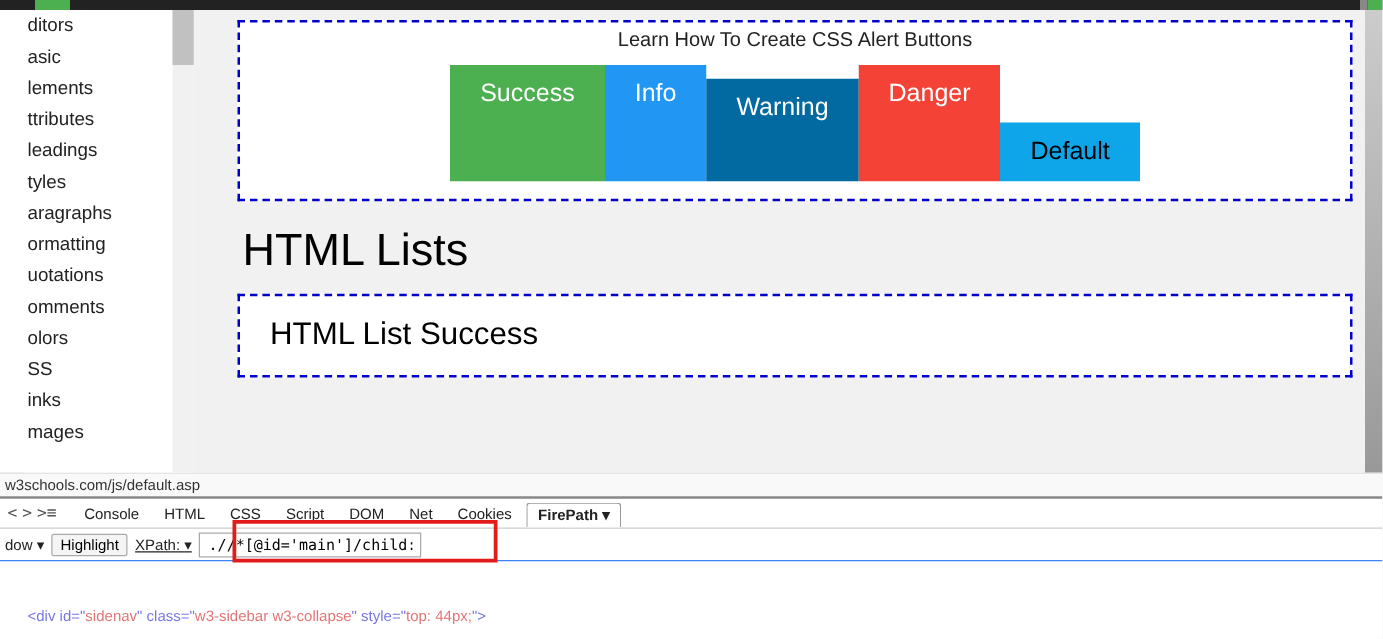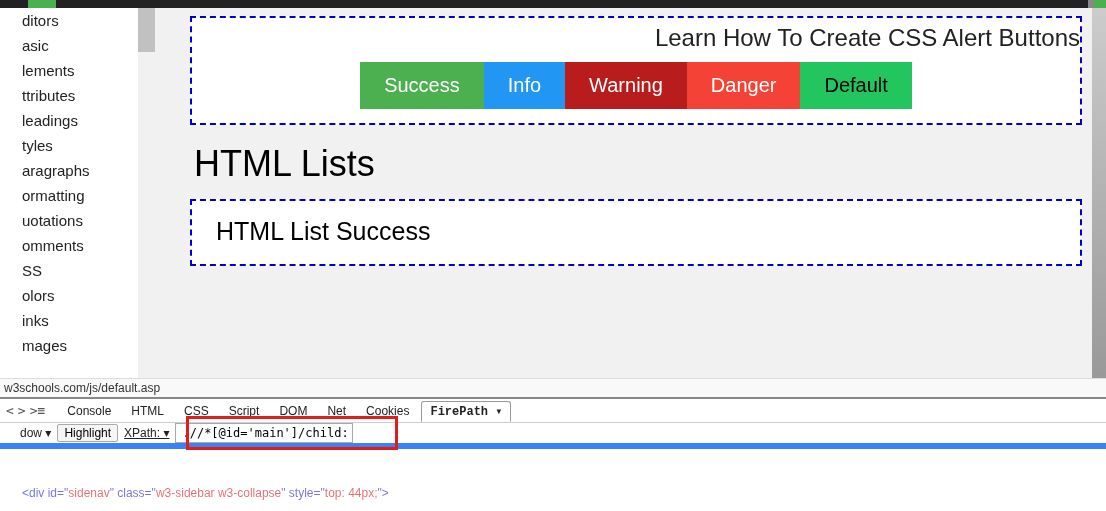--- a/index.html
+++ b/index.html
@@ -13,49 +13,49 @@
 .layout { display: flex; height: 370px; padding-left: 20px; }
 .sidebar { width: 136px; background: #fff; border-right: 1px solid #f1f1f1; font-size: 15px; color: #222; position: relative; }
 .sidebar-item { padding: 4px 6px 4px 2px; white-space: nowrap; overflow: hidden; }
 .scrollbar-track { position: absolute; right: 0; top: 0; width: 17px; height: 100%; background: #f1f1f1; }
 .scrollbar-thumb { position: absolute; right: 0; top: 0; width: 17px; height: 44px; background: #c1c1c1; }
 
 .main { flex: 1; background: #f1f1f1; padding: 8px 24px 8px 34px; overflow: hidden; }
 .dashed { border: 2px dashed #0000cd; background: #fff; }
 
 .ad-box { padding: 6px 0 14px 0; text-align: center; }
-.ad-title { font-size: 24px; color: #222; margin-bottom: 10px; text-align: right; }
+.ad-title { font-size: 16px; color: #222; margin-bottom: 10px; }
 .btn-row { display: flex; justify-content: center; gap: 0; }
 .btn { padding: 12px 24px; color: #fff; font-size: 20px; }
 .btn.success { background: #4CAF50; }
 .btn.info { background: #2196F3; }
-.btn.warning { background: #b91c1c; }
+.btn.warning { background: #0369a1; margin-top: 11px; }
 .btn.danger { background: #f44336; }
-.btn.default { background: #22c55e; color: #000; }
+.btn.default { background: #0ea5e9; color: #000; margin-top: 46px; }
 
 .h1 { font-size: 36px; font-weight: 400; color: #000; margin: 18px 0 14px 4px; }
 
 .nav-row { display: flex; justify-content: space-between; margin-bottom: 14px; }
 .nav-btn { border: 2px dashed #0000cd; background: #fff; padding: 8px 16px; font-size: 17px; color: #222; }
 .nav-btn.next { background: #4CAF50; color: #fff; }
 
 .example { padding: 16px 24px 0 24px; }
 .ex-title { font-size: 25px; font-weight: 400; margin-bottom: 18px; }
 .lists { display: flex; gap: 40px; }
 .list-h { font-size: 21px; font-weight: 400; flex: 1; }
 
 .status { font-size: 12px; color: #333; padding: 2px 4px; border-top: 1px solid #ddd; background: #f9f9f9; }
 
 .devtools { border-top: 2px solid #888; background: #fff; height: 126px; font-size: 12px; font-family: "Segoe UI", Tahoma, sans-serif; position: relative; }
 .dt-row1 { display: flex; align-items: center; height: 24px; border-bottom: 1px solid #ccc; padding: 0 6px; gap: 4px; }
 .dt-nav { font-family: monospace; font-size: 13px; color: #555; }
 .dt-tab { padding: 2px 8px; color: #222; }
-.dt-tab.active { border: 1px solid #999; border-bottom: 1px solid #fff; border-radius: 3px 3px 0 0; background: #fff; position: relative; top: 1px; font-family: Liberation Mono, monospace; }
+.dt-tab.active { border: 1px solid #999; border-bottom: 1px solid #fff; border-radius: 3px 3px 0 0; background: #fff; position: relative; top: 1px; }
 
-.dt-row2 { display: flex; align-items: center; height: 26px; border-bottom: 6px solid #3b82f6; padding: 0 20px; gap: 6px; }
+.dt-row2 { display: flex; align-items: center; height: 26px; border-bottom: 1px solid #3b82f6; padding: 0 4px; gap: 6px; }
 .dt-label { color: #222; }
 .dt-btn { border: 1px solid #aaa; padding: 1px 6px; border-radius: 2px; background: #f5f5f5; }
 .dt-input { border: 1px solid #aaa; padding: 2px 6px; width: 178px; font-family: Consolas, monospace; font-size: 12px; }
 
 .red-box { position: absolute; border: 3px solid #e21b1b; left: 186px; top: 17px; width: 212px; height: 34px; pointer-events: none; }
 
 .src { padding: 4px 10px; font-family: Consolas, monospace; font-size: 12px; line-height: 16px; white-space: pre; }
 .src .line { display: flex; align-items: center; }
 .tw { display: inline-block; width: 12px; text-align: center; color: #555; cursor: default; }
 .attv { color: #cc0000; }
@@ -77,22 +77,22 @@
     <div class="sidebar-item">ditors</div>
     <div class="sidebar-item">asic</div>
     <div class="sidebar-item">lements</div>
     <div class="sidebar-item">ttributes</div>
     <div class="sidebar-item">leadings</div>
     <div class="sidebar-item">tyles</div>
     <div class="sidebar-item">aragraphs</div>
     <div class="sidebar-item">ormatting</div>
     <div class="sidebar-item">uotations</div>
     <div class="sidebar-item">omments</div>
+    <div class="sidebar-item">olors</div>
     <div class="sidebar-item">SS</div>
-    <div class="sidebar-item">olors</div>
     <div class="sidebar-item">inks</div>
     <div class="sidebar-item">mages</div>
     <div class="scrollbar-track">
       <div class="scrollbar-thumb"></div>
     </div>
   </div>
 
   <div class="main">
     <div class="dashed ad-box">
       <div class="ad-title">Learn How To Create CSS Alert Buttons</div>

